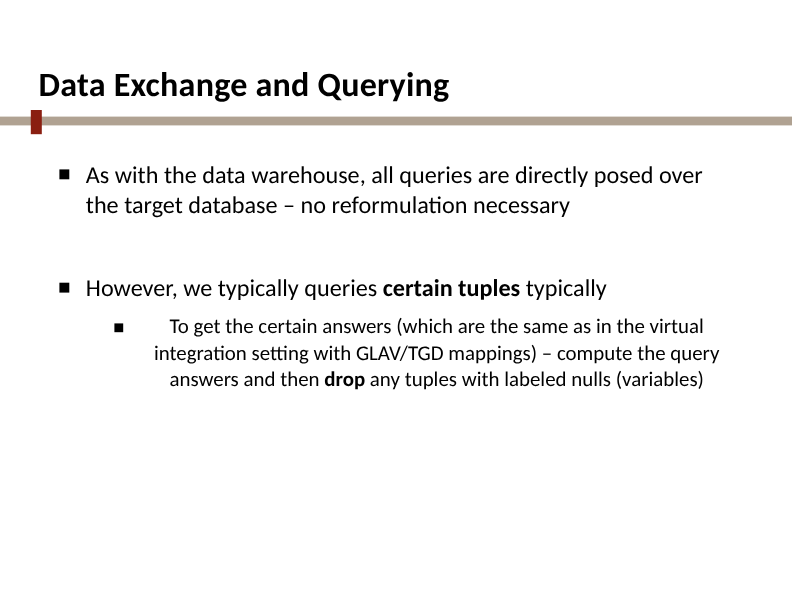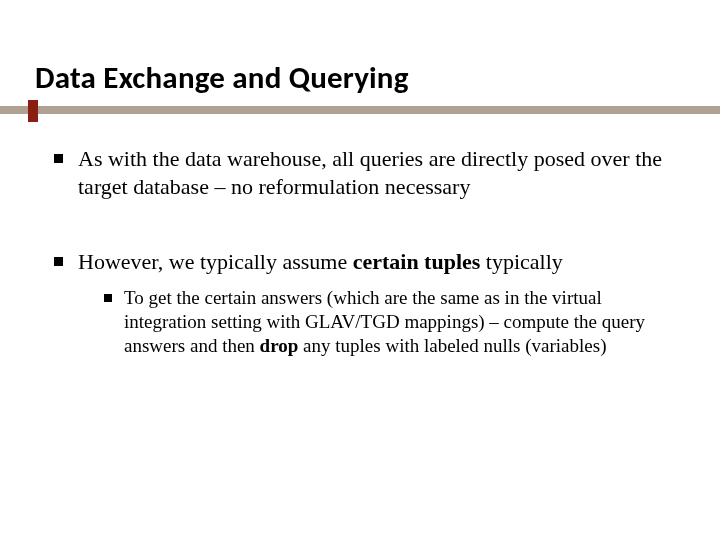--- a/index.html
+++ b/index.html
@@ -46,21 +46,20 @@
   .content {
     position: absolute;
     left: 50px;
     top: 145px;
     right: 50px;
   }
   ul.outer {
     list-style: none;
     margin: 0;
     padding: 0;
-    font-family: Liberation Serif, serif;
   }
   ul.outer > li {
     position: relative;
     padding-left: 28px;
     font-size: 22px;
     line-height: 1.25;
     margin-bottom: 48px;
   }
   ul.outer > li::before {
     content: "";
@@ -68,20 +67,21 @@
     left: 4px;
     top: 9px;
     width: 9px;
     height: 9px;
     background: #000;
   }
   ul.inner {
     list-style: none;
     margin: 10px 0 0 0;
     padding: 0 0 0 24px;
+    text-align: center;
   }
   ul.inner > li {
     position: relative;
     padding-left: 22px;
     font-size: 19px;
     line-height: 1.28;
   }
   ul.inner > li::before {
     content: "";
     position: absolute;
@@ -104,21 +104,21 @@
     <div class="rule-grey"></div>
     <div class="rule-maroon"></div>
   </div>
 
   <div class="content">
     <ul class="outer">
       <li>
         <span>As with the data warehouse, all queries are directly posed over the target database – no reformulation necessary</span>
       </li>
       <li>
-        <span>However, we typically assume </span><span class="b">certain tuples</span><span> typically</span>
+        <span>However, we typically queries </span><span class="b">certain tuples</span><span> typically</span>
         <ul class="inner">
           <li>
             <span>To get the certain answers (which are the same as in the virtual integration setting with GLAV/TGD mappings) – compute the query answers and then </span><span class="b">drop</span><span> any tuples with labeled nulls (variables)</span>
           </li>
         </ul>
       </li>
     </ul>
   </div>
 
 </div>

